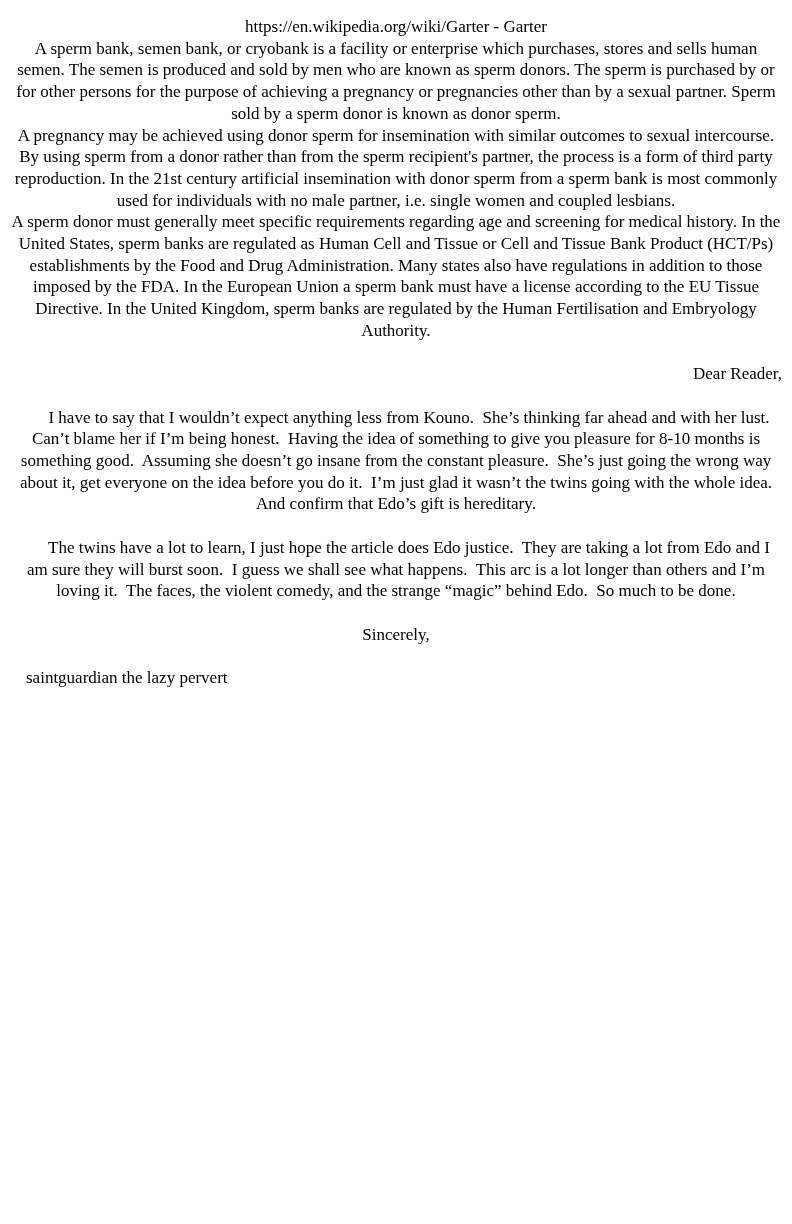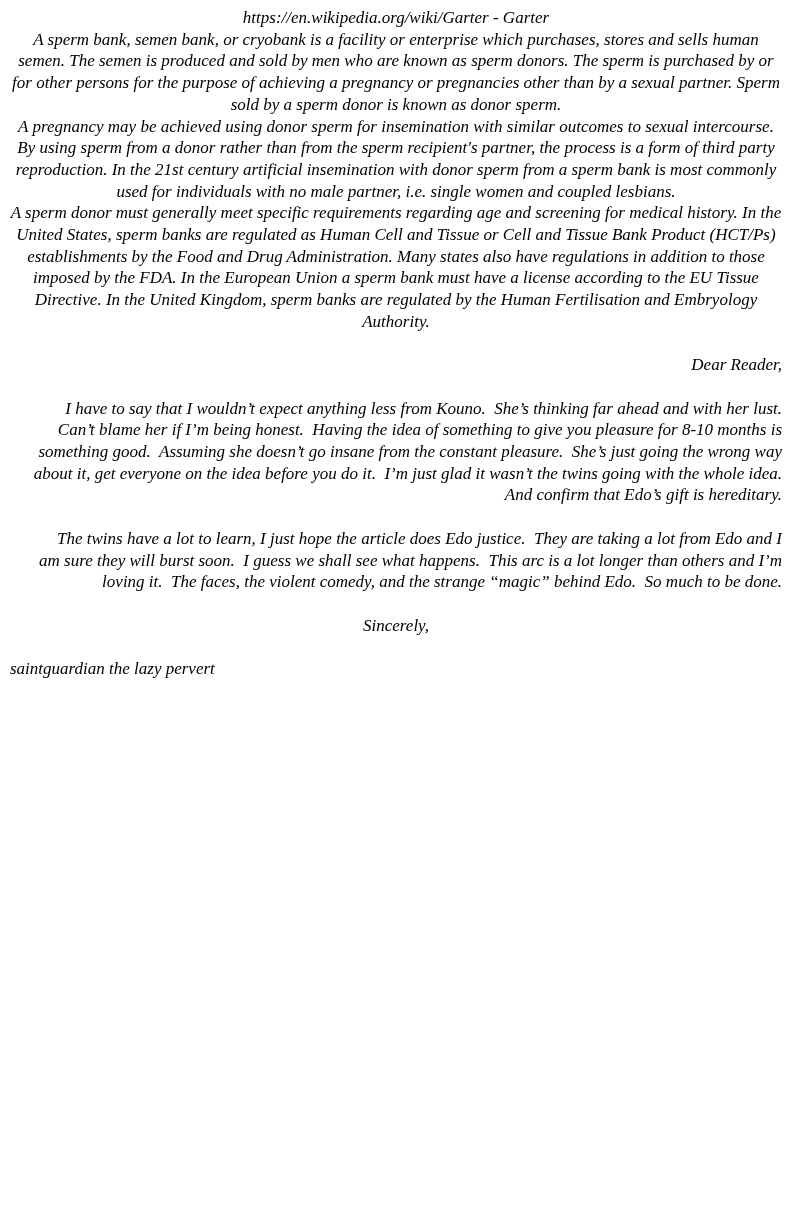--- a/index.html
+++ b/index.html
@@ -10,51 +10,50 @@
   body {
     width: 792px;
     height: 1224px;
     color: #000000;
     font-family: "Liberation Serif", "DejaVu Serif", serif;
   }
   .page {
     box-sizing: border-box;
     width: 792px;
     height: 1224px;
-    padding: 7px 10px;
+    padding: 16px 10px;
     font-size: 17px;
     line-height: 21.7px;
     background: #ffffff;
-    font-style: italic;
   }
   .wiki-para {
     margin: 0;
     text-align: center;
     white-space: normal;
   }
   .salutation {
     margin: 21.7px 0 0 0;
     text-align: right;
   }
   .letter-para {
     margin: 21.7px 0 0 0;
-    text-align: right;
+    text-align: center;
     text-indent: 26px;
     white-space: pre-wrap;
   }
   .closing {
     margin: 21.7px 0 0 0;
     text-align: center;
   }
   .signature {
     margin: 21.7px 0 0 0;
     text-align: left;
   }
   .signature div {
-    margin: 0;
+    margin: 16px;
   }
 </style>
 </head>
 <body>
 
 <div class="page">
 
   <div class="wiki-para">https://en.wikipedia.org/wiki/Garter - Garter</div>
 
   <p class="wiki-para">A sperm bank, semen bank, or cryobank is a facility or enterprise which purchases, stores and sells human semen. The semen is produced and sold by men who are known as sperm donors. The sperm is purchased by or for other persons for the purpose of achieving a pregnancy or pregnancies other than by a sexual partner. Sperm sold by a sperm donor is known as donor sperm.</p>

